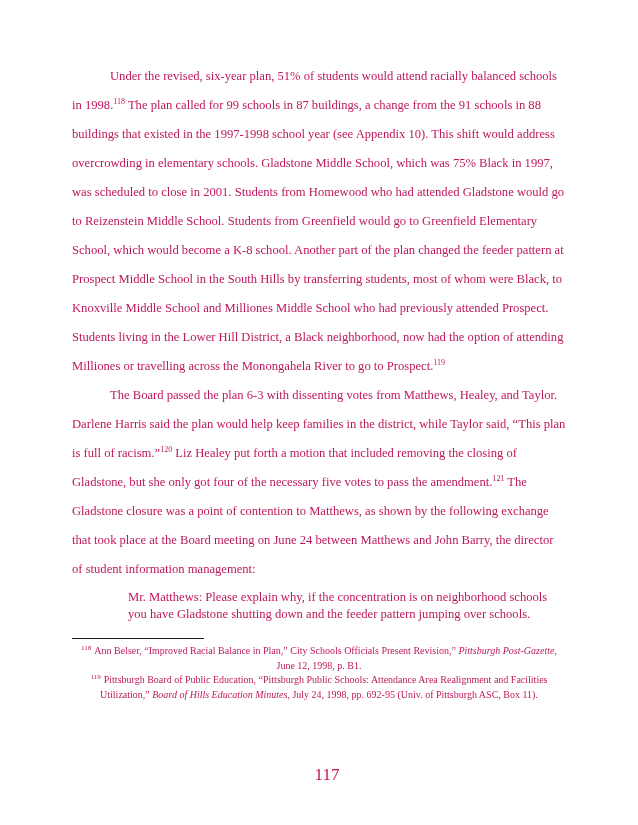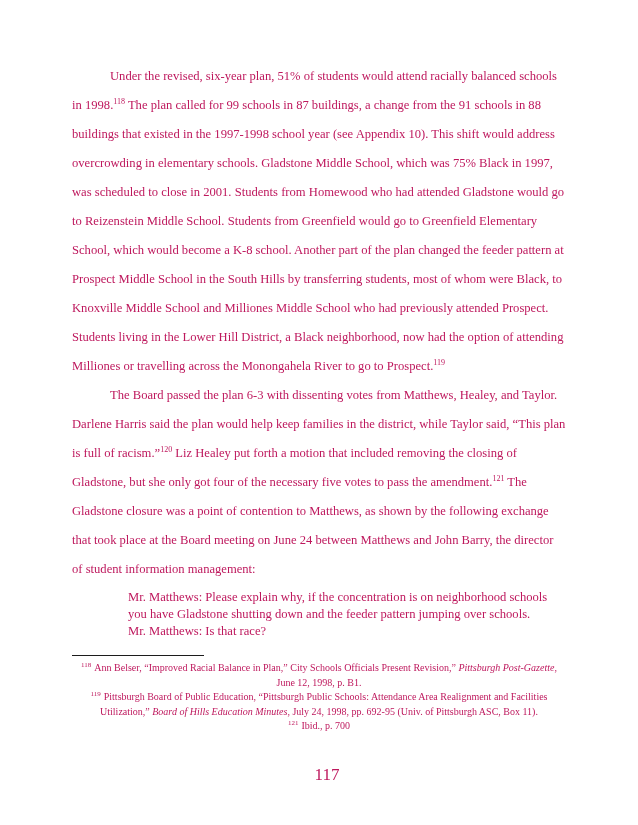--- a/index.html
+++ b/index.html
@@ -79,33 +79,29 @@
 
 <div class="page">
   <div class="content">
 
     <p class="para"><span>Under the revised, six-year plan, 51% of students would attend racially balanced schools in 1998.</span><sup>118</sup><span>  The plan called for 99 schools in 87 buildings, a change from the 91 schools in 88 buildings that existed in the 1997-1998 school year (see Appendix 10).  This shift would address overcrowding in elementary schools.  Gladstone Middle School, which was 75% Black in 1997, was scheduled to close in 2001.  Students from Homewood who had attended Gladstone would go to Reizenstein Middle School.  Students from Greenfield would go to Greenfield Elementary School, which would become a K-8 school.  Another part of the plan changed the feeder pattern at Prospect Middle School in the South Hills by transferring students, most of whom were Black, to Knoxville Middle School and Milliones Middle School who had previously attended Prospect.  Students living in the Lower Hill District, a Black neighborhood, now had the option of attending Milliones or travelling across the Monongahela River to go to Prospect.</span><sup>119</sup></p>
 
     <p class="para"><span>The Board passed the plan 6-3 with dissenting votes from Matthews, Healey, and Taylor.  Darlene Harris said the plan would help keep families in the district, while Taylor said, “This plan is full of racism.”</span><sup>120</sup><span>  Liz Healey put forth a motion that included removing the closing of Gladstone, but she only got four of the necessary five votes to pass the amendment.</span><sup>121</sup><span>  The Gladstone closure was a point of contention to Matthews, as shown by the following exchange that took place at the Board meeting on June 24 between Matthews and John Barry, the director of student information management:</span></p>
 
     <div class="block-quote">
       <p class="quote-line">Mr. Matthews: Please explain why, if the concentration is on neighborhood schools you have Gladstone shutting down and the feeder pattern jumping over schools.</p>
-      <p class="quote-line">Mr. Matthews: Is that race?</p>
     </div>
 
     <div class="footnote-sep"></div>
 
     <div class="footnotes">
       <p class="footnote">
         <sup>118</sup><span><span>Ann Belser, “Improved Racial Balance in Plan,” City Schools Officials Present Revision,” </span><span class="italic">Pittsburgh Post-Gazette</span><span>, June 12, 1998, p. B1.</span></span>
       </p>
       <p class="footnote">
         <sup>119</sup><span><span>Pittsburgh Board of Public Education, “Pittsburgh Public Schools: Attendance Area Realignment and Facilities Utilization,” </span><span class="italic">Board of Hills Education Minutes</span><span>, July 24, 1998, pp. 692-95 (Univ. of Pittsburgh ASC, Box 11).</span></span>
       </p>
-      <p class="footnote">
-        <sup>121</sup><span><span>Ibid., p. 700</span></span>
-      </p>
     </div>
 
   </div>
 
   <div class="page-number">117</div>
 </div>
 
 </body></html>

